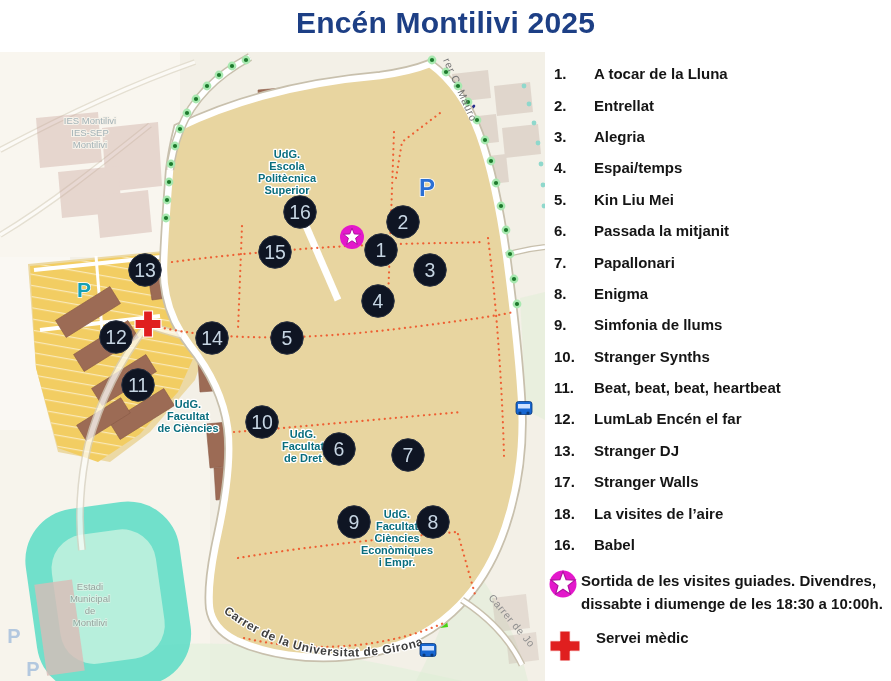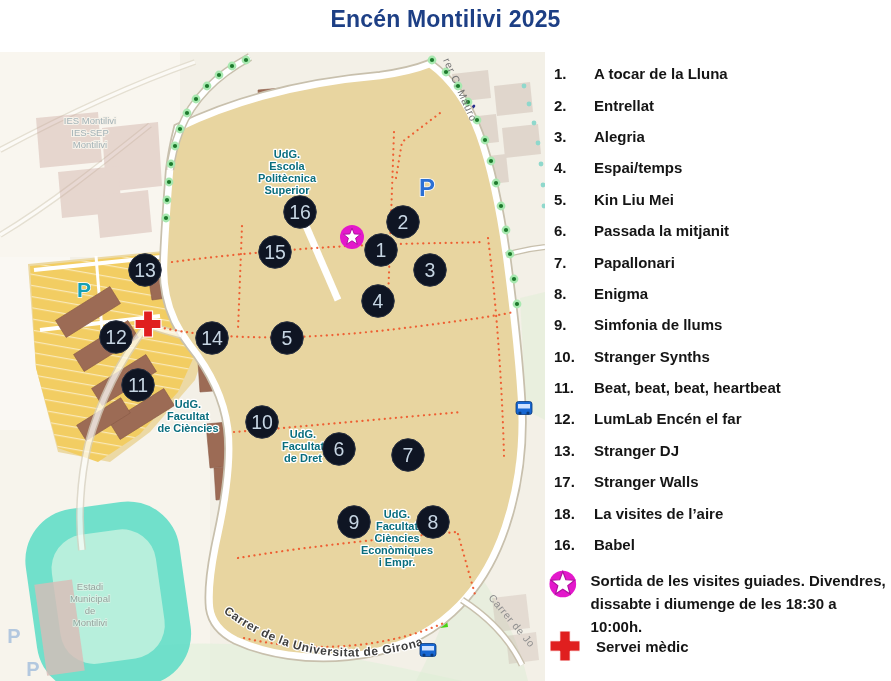--- a/index.html
+++ b/index.html
@@ -1,19 +1,19 @@
 <!DOCTYPE html>
 <html><head>
 <meta charset="utf-8">
 <style>
   html,body{margin:0;padding:0;background:#fff;}
   #stage{position:relative;width:891px;height:681px;background:#ffffff;overflow:hidden;
          font-family:"Liberation Sans",sans-serif;}
   .title{position:absolute;top:6px;left:0;width:891px;text-align:center;
-         font-size:23px;font-weight:700;color:#1d3f85;letter-spacing:.2px;}
+         font-size:30px;font-weight:700;color:#1d3f85;letter-spacing:.2px;}
   
   #mapwrap{position:absolute;left:0;top:0;width:545px;height:681px;}
   svg text{user-select:none;}
   .marker-num{font:400 19.5px "Liberation Sans",sans-serif;fill:#c6d5e3;}
   .lbl-udg{font:700 11px "Liberation Sans",sans-serif;fill:#0a6e7e;
            paint-order:stroke;stroke:#ffffff;stroke-width:2.6px;stroke-linejoin:round;}
   .lbl-faded{font:400 9.5px "Liberation Sans",sans-serif;fill:#a3b2b6;
            paint-order:stroke;stroke:#f6f2ea;stroke-width:2px;}
   .lbl-stadium{font:400 9.5px "Liberation Sans",sans-serif;fill:#93a49e;
            paint-order:stroke;stroke:#d9f2e6;stroke-width:1.6px;}
@@ -24,23 +24,23 @@
   .p-faded{font:700 20px "Liberation Sans",sans-serif;fill:#7da4d6;opacity:.55;}
   .street-main{font:700 12px "Liberation Sans",sans-serif;fill:#3e3e3e;letter-spacing:.6px;
           paint-order:stroke;stroke:#ffffff;stroke-width:2.4px;}
   .street-top{font:400 10.5px "Liberation Sans",sans-serif;fill:#757575;letter-spacing:.8px;}
   .street-side{font:400 10.5px "Liberation Sans",sans-serif;fill:#8f8f8f;letter-spacing:.6px;}
   
   .legend{position:absolute;left:545px;top:58px;width:340px;}
   .legend-row{height:31.4px;display:flex;align-items:center;color:#151515;}
   .lnum{width:40px;padding-left:9px;font-size:15px;font-weight:700;}
   .llabel{font-size:15px;font-weight:700;}
-  .note{position:absolute;left:545px;top:566px;width:344px;display:flex;gap:10px;}
+  .note{position:absolute;left:545px;top:566px;width:344px;display:flex;}
   .note .txt{font-size:15px;font-weight:600;color:#151515;line-height:23px;padding-top:3px;}
-  .medic{position:absolute;left:548px;top:629px;display:flex;align-items:center;gap:14px;}
+  .medic{position:absolute;left:548px;top:629px;display:flex;align-items:flex-start;gap:14px;}
   .medic .txt{font-size:15px;font-weight:600;color:#151515;}
 </style>
 </head>
 <body>
 
 <div id="stage">
 
   <div class="title">Encén Montilivi 2025</div>
 
   <div id="mapwrap">

